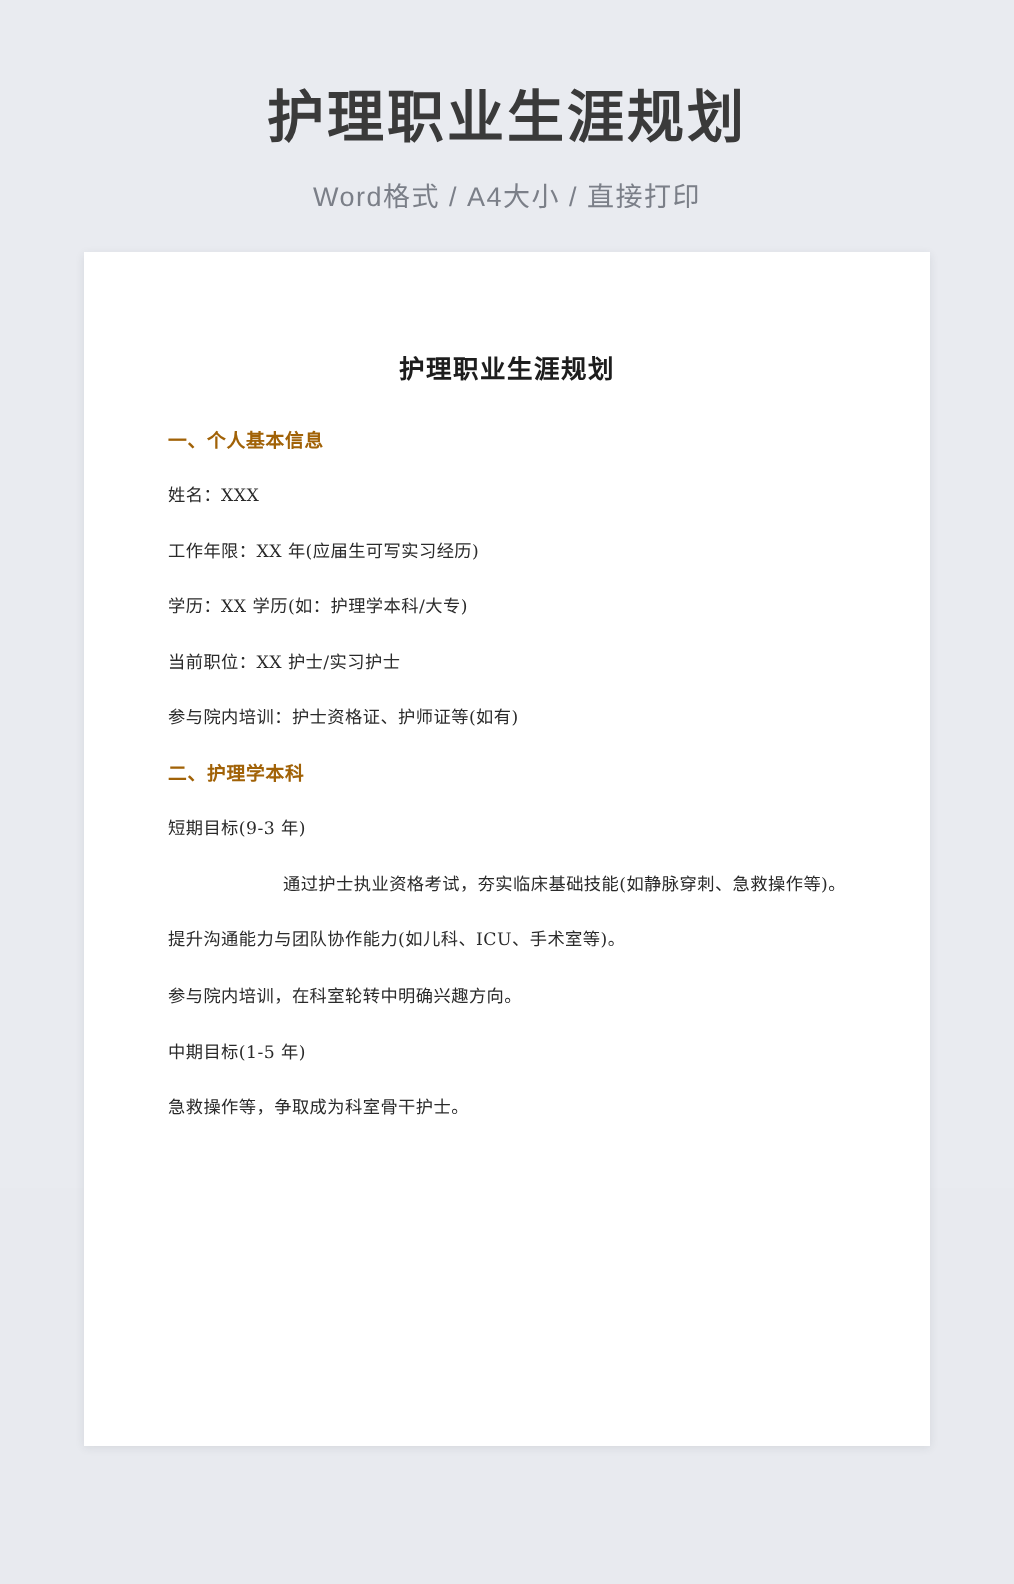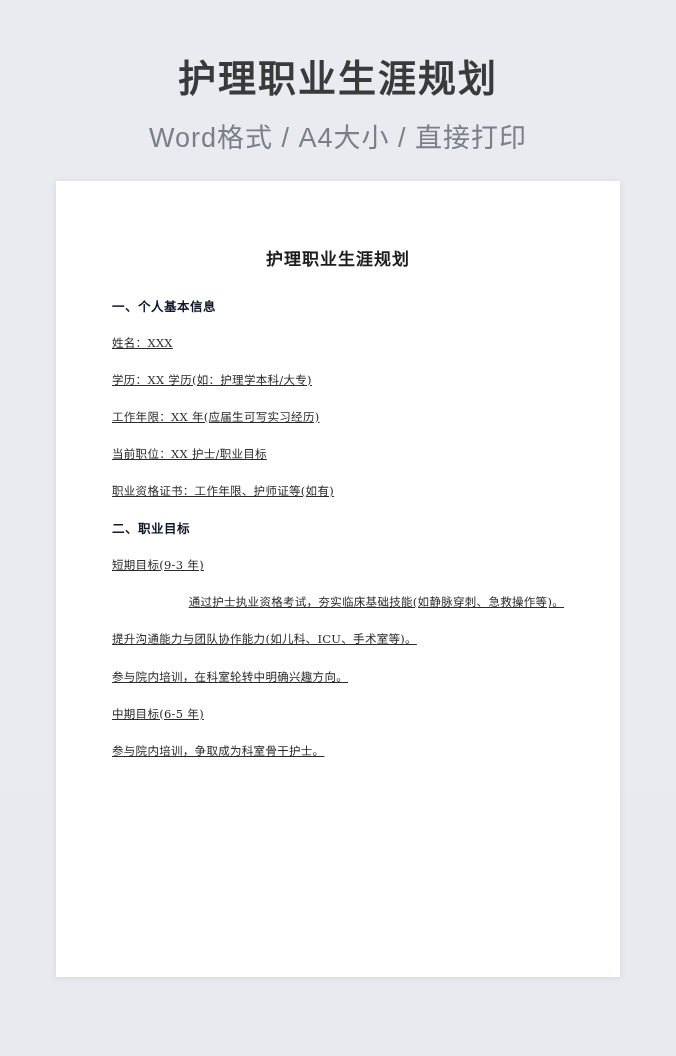--- a/index.html
+++ b/index.html
@@ -27,21 +27,21 @@
   .banner-title {
     font-size: 38px;
     font-weight: bold;
     color: #3a3a3a;
     letter-spacing: 2px;
     line-height: 1.25;
     margin: 0;
   }
   .banner-sub {
     margin-top: 12px;
-    font-size: 27px;
+    font-size: 18px;
     color: #7b7f88;
     letter-spacing: 1px;
     font-weight: normal;
   }
   .doc-wrap {
     margin: 26px auto 0 auto;
     width: 564px;
     height: 796px;
     background: #ffffff;
     box-shadow: 0 1px 6px rgba(40,45,60,0.10);
@@ -55,32 +55,31 @@
     font-size: 17px;
     font-weight: bold;
     color: #1d1d1d;
     margin: 0 0 26px 0;
     letter-spacing: 1px;
   }
   .doc-h2 {
     font-family: "DejaVu Serif", "Liberation Serif", serif;
     font-size: 12.5px;
     font-weight: bold;
-    color: #0f172a;
+    color: #a16207;
     margin: 0 0 18px 0;
     letter-spacing: 0.5px;
   }
   .doc-p {
     font-family: "DejaVu Serif", "Liberation Serif", serif;
     font-size: 11.5px;
     color: #2a2a2a;
     line-height: 1.75;
     margin: 0 0 17px 0;
     letter-spacing: 0.3px;
-    text-decoration: underline;
   }
   .doc-p.wrap {
     margin-bottom: 17px;
     text-align: right;
   }
 </style>
 </head>
 <body>
 
 <div class="page">
@@ -90,31 +89,31 @@
     <div class="banner-sub">Word格式 / A4大小 / 直接打印</div>
   </div>
 
   <div class="doc-wrap">
 
     <div class="doc-title">护理职业生涯规划</div>
 
     <div>
       <div class="doc-h2">一、个人基本信息</div>
       <p class="doc-p">姓名：XXX</p>
+      <p class="doc-p">工作年限：XX 年(应届生可写实习经历)</p>
       <p class="doc-p">学历：XX 学历(如：护理学本科/大专)</p>
-      <p class="doc-p">工作年限：XX 年(应届生可写实习经历)</p>
-      <p class="doc-p">当前职位：XX 护士/职业目标</p>
-      <p class="doc-p">职业资格证书：工作年限、护师证等(如有)</p>
+      <p class="doc-p">当前职位：XX 护士/实习护士</p>
+      <p class="doc-p">参与院内培训：护士资格证、护师证等(如有)</p>
     </div>
 
     <div>
-      <div class="doc-h2">二、职业目标</div>
+      <div class="doc-h2">二、护理学本科</div>
       <p class="doc-p">短期目标(9-3 年)</p>
       <p class="doc-p wrap">通过护士执业资格考试，夯实临床基础技能(如静脉穿刺、急救操作等)。</p>
       <p class="doc-p">提升沟通能力与团队协作能力(如儿科、ICU、手术室等)。</p>
       <p class="doc-p">参与院内培训，在科室轮转中明确兴趣方向。</p>
-      <p class="doc-p">中期目标(6-5 年)</p>
-      <p class="doc-p">参与院内培训，争取成为科室骨干护士。</p>
+      <p class="doc-p">中期目标(1-5 年)</p>
+      <p class="doc-p">急救操作等，争取成为科室骨干护士。</p>
     </div>
 
   </div>
 
 </div>
 
 </body></html>

